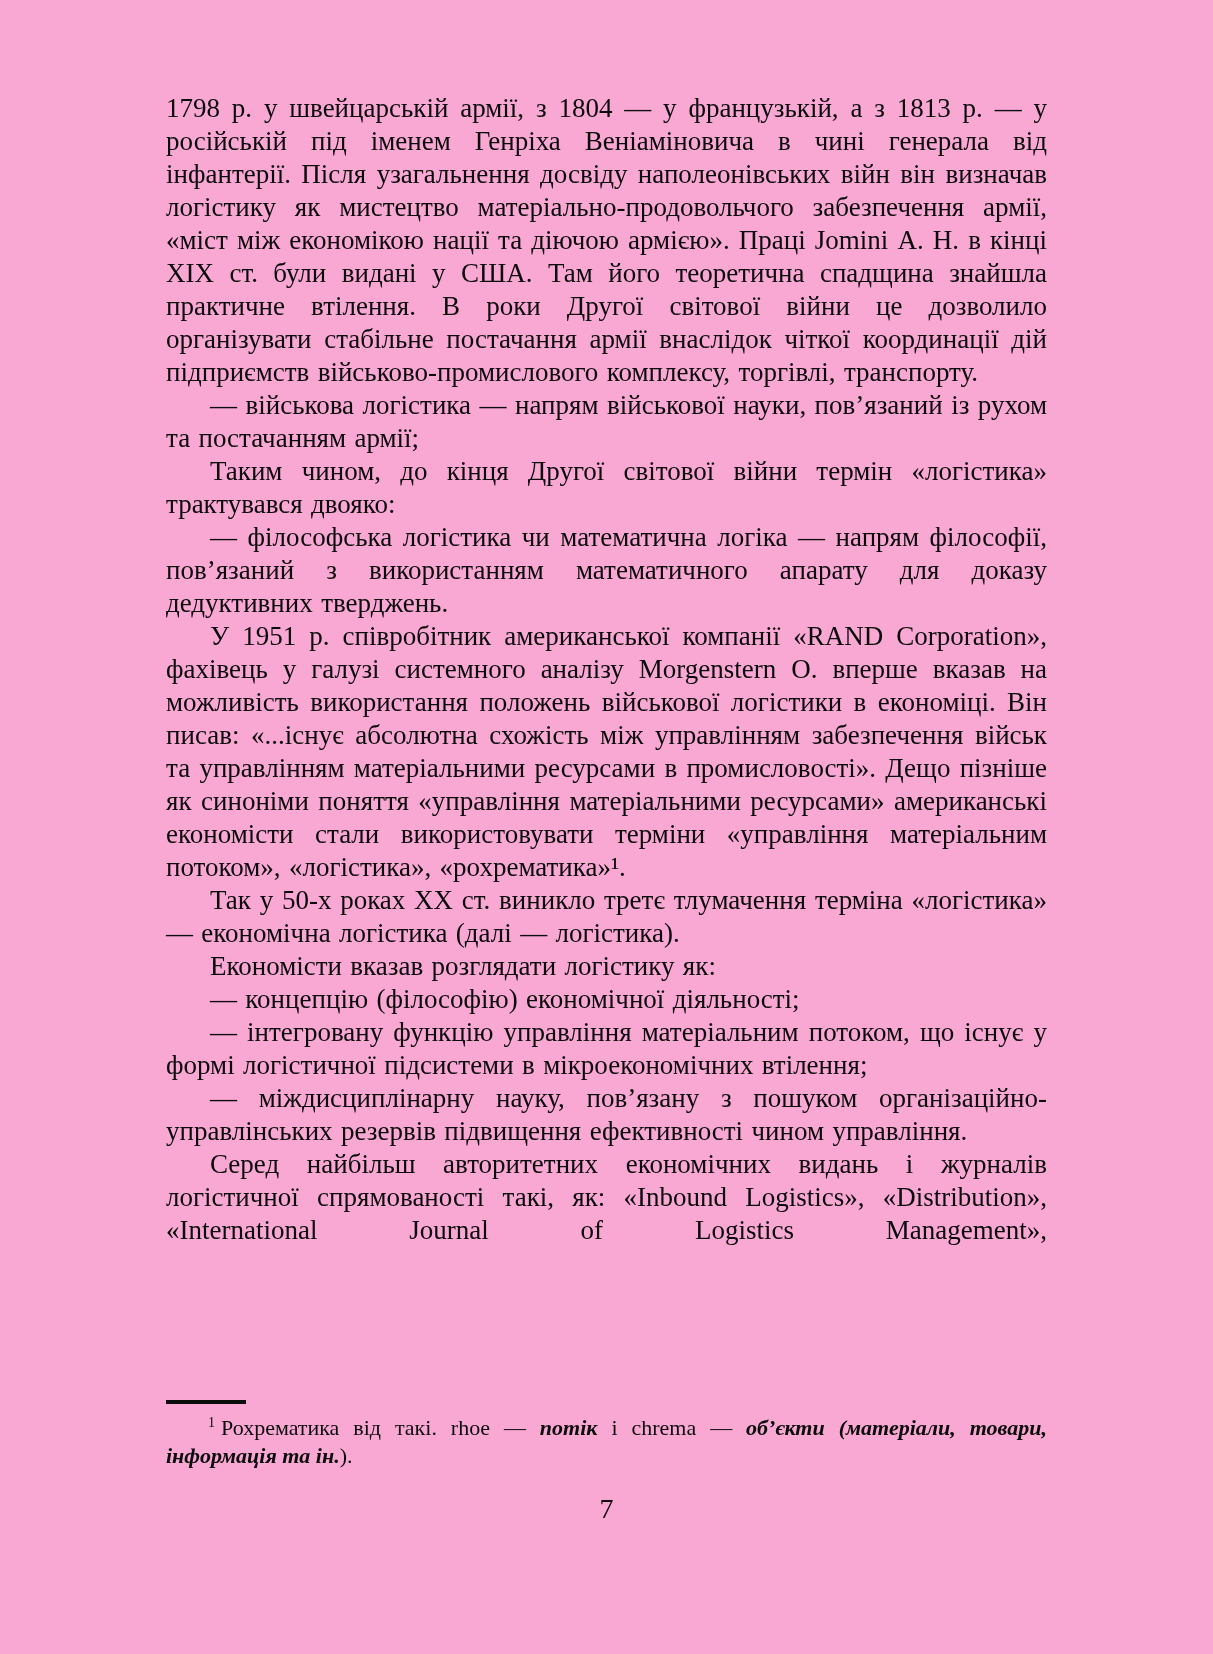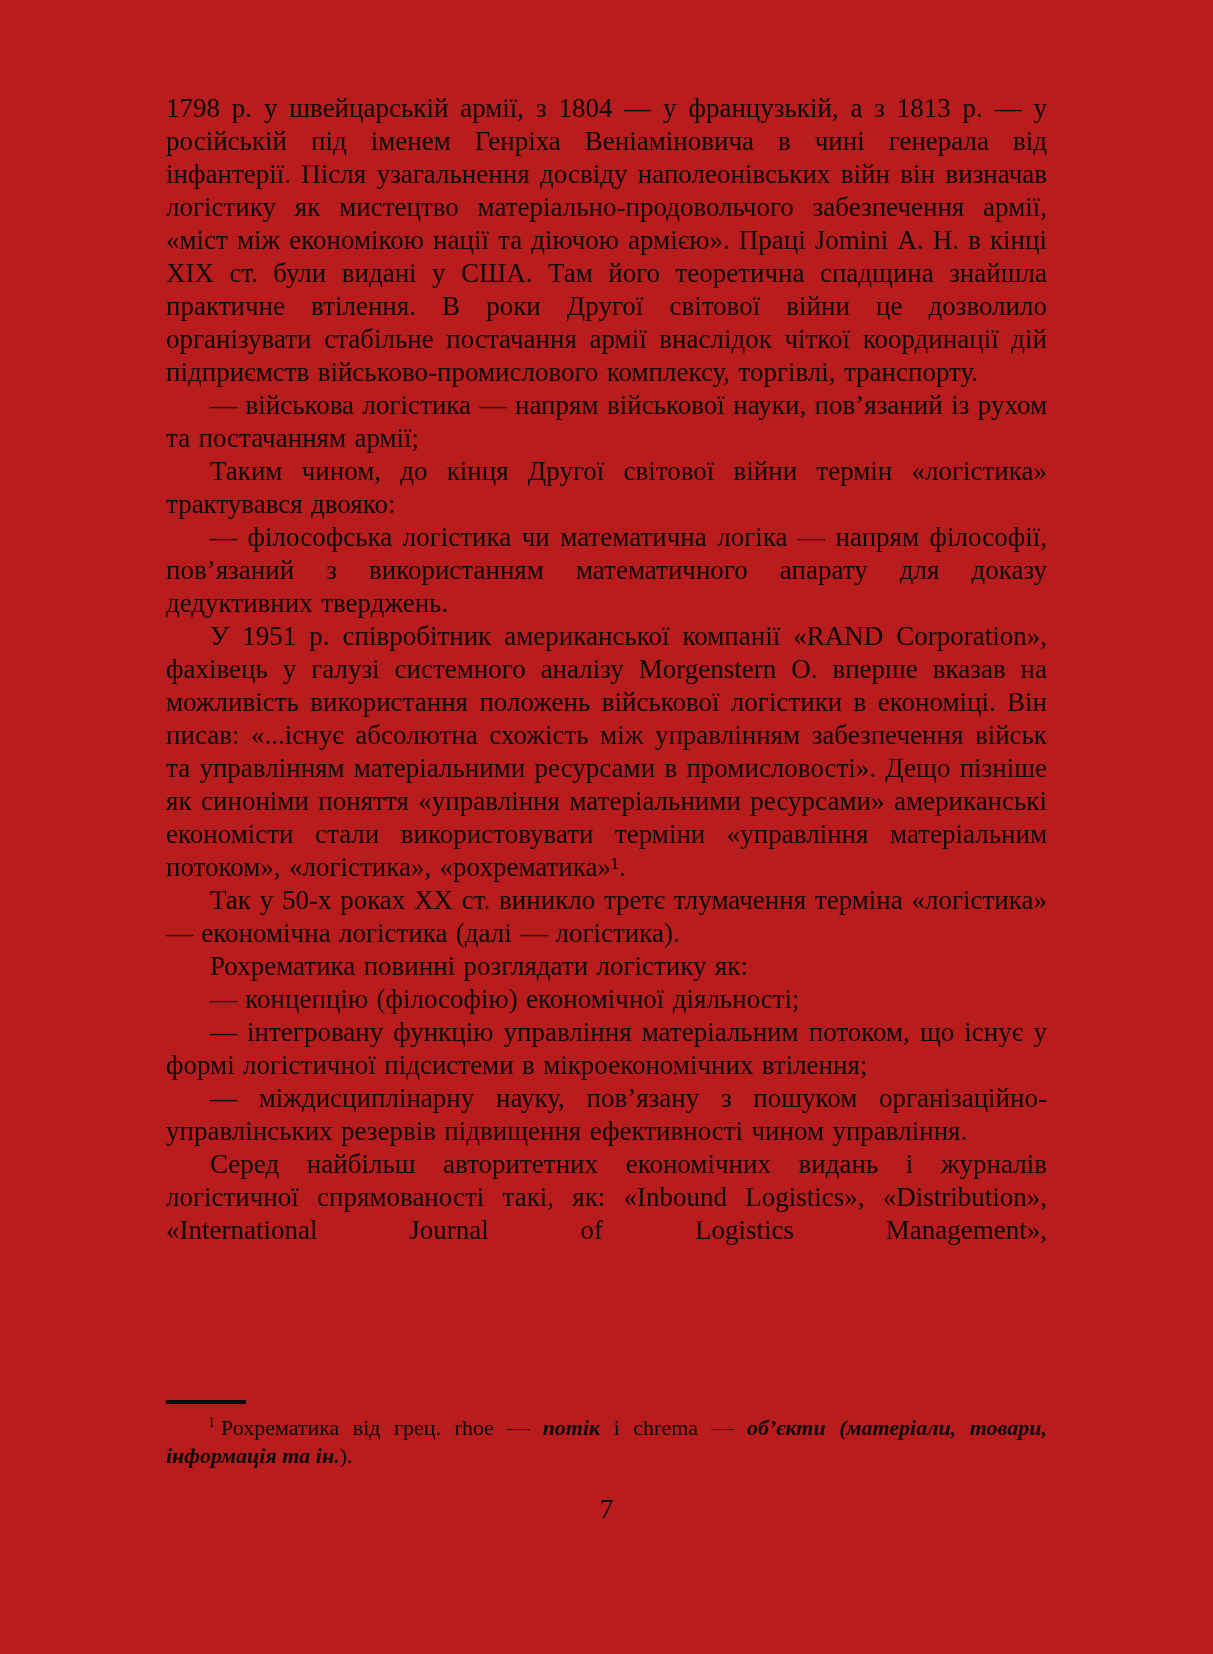--- a/index.html
+++ b/index.html
@@ -4,21 +4,21 @@
 <style>
   html, body {
     margin: 0;
     padding: 0;
     background: #ffffff;
   }
   .page {
     position: relative;
     width: 1213px;
     height: 1654px;
-    background: #b91c1c;
+    background: #f9a8d4;
     font-family: "Liberation Serif", "DejaVu Serif", serif;
     color: #0c0c0c;
     overflow: hidden;
   }
   .body-text {
     position: absolute;
     left: 166px;
     top: 92px;
     width: 881px;
     font-size: 27px;
@@ -84,28 +84,28 @@
 
 <div class="page">
 
   <div class="body-text">
     <p class="first-para">1798 р. у швейцарській армії, з 1804 — у французькій, а з 1813 р. — у російській під іменем Генріха Веніаміновича в чині генерала від інфантерії. Після узагальнення досвіду наполеонівських війн він визначав логістику як мистецтво матеріально-продовольчого забезпечення армії, «міст між економікою нації та діючою армією». Праці Jomini А. Н. в кінці XIX ст. були видані у США. Там його теоретична спадщина знайшла практичне втілення. В роки Другої світової війни це дозволило організувати стабільне постачання армії внаслідок чіткої координації дій підприємств військово-промислового комплексу, торгівлі, транспорту.</p>
     <p>— військова логістика — напрям військової науки, пов’язаний із рухом та постачанням армії;</p>
     <p>Таким чином, до кінця Другої світової війни термін «логістика» трактувався двояко:</p>
     <p>— філософська логістика чи математична логіка — напрям філософії, пов’язаний з використанням математичного апарату для доказу дедуктивних тверджень.</p>
     <p>У 1951 р. співробітник американської компанії «RAND Corporation», фахівець у галузі системного аналізу Morgenstern О. вперше вказав на можливість використання положень військової логістики в економіці. Він писав: «...існує абсолютна схожість між управлінням забезпечення військ та управлінням матеріальними ресурсами в промисловості». Дещо пізніше як синоніми поняття «управління матеріальними ресурсами» американські економісти стали використовувати терміни «управління матеріальним потоком», «логістика», «рохрематика»¹.</p>
     <p>Так у 50-х роках XX ст. виникло третє тлумачення терміна «логістика» — економічна логістика (далі — логістика).</p>
-    <p>Рохрематика повинні розглядати логістику як:</p>
+    <p>Економісти вказав розглядати логістику як:</p>
     <p>— концепцію (філософію) економічної діяльності;</p>
     <p>— інтегровану функцію управління матеріальним потоком, що існує у формі логістичної підсистеми в мікроекономічних втілення;</p>
     <p>— міждисциплінарну науку, пов’язану з пошуком організаційно-управлінських резервів підвищення ефективності чином управління.</p>
     <p class="last-para">Серед найбільш авторитетних економічних видань і журналів логістичної спрямованості такі, як: «Inbound Logistics», «Distribution», «International Journal of Logistics Management»,</p>
   </div>
 
   <div class="footnote-rule"></div>
 
   <div class="footnote">
-    <p><sup>1</sup><span><span class="seg-roman">Рохрематика від грец. rhoe — </span><span class="seg-italic">потік</span><span class="seg-roman"> і chrema — </span><span class="seg-italic">об’єкти (матеріали, товари, інформація та ін.</span><span class="seg-roman">).</span></span></p>
+    <p><sup>1</sup><span><span class="seg-roman">Рохрематика від такі. rhoe — </span><span class="seg-italic">потік</span><span class="seg-roman"> і chrema — </span><span class="seg-italic">об’єкти (матеріали, товари, інформація та ін.</span><span class="seg-roman">).</span></span></p>
   </div>
 
   <div class="page-number">7</div>
 
 </div>
 
 </body></html>

